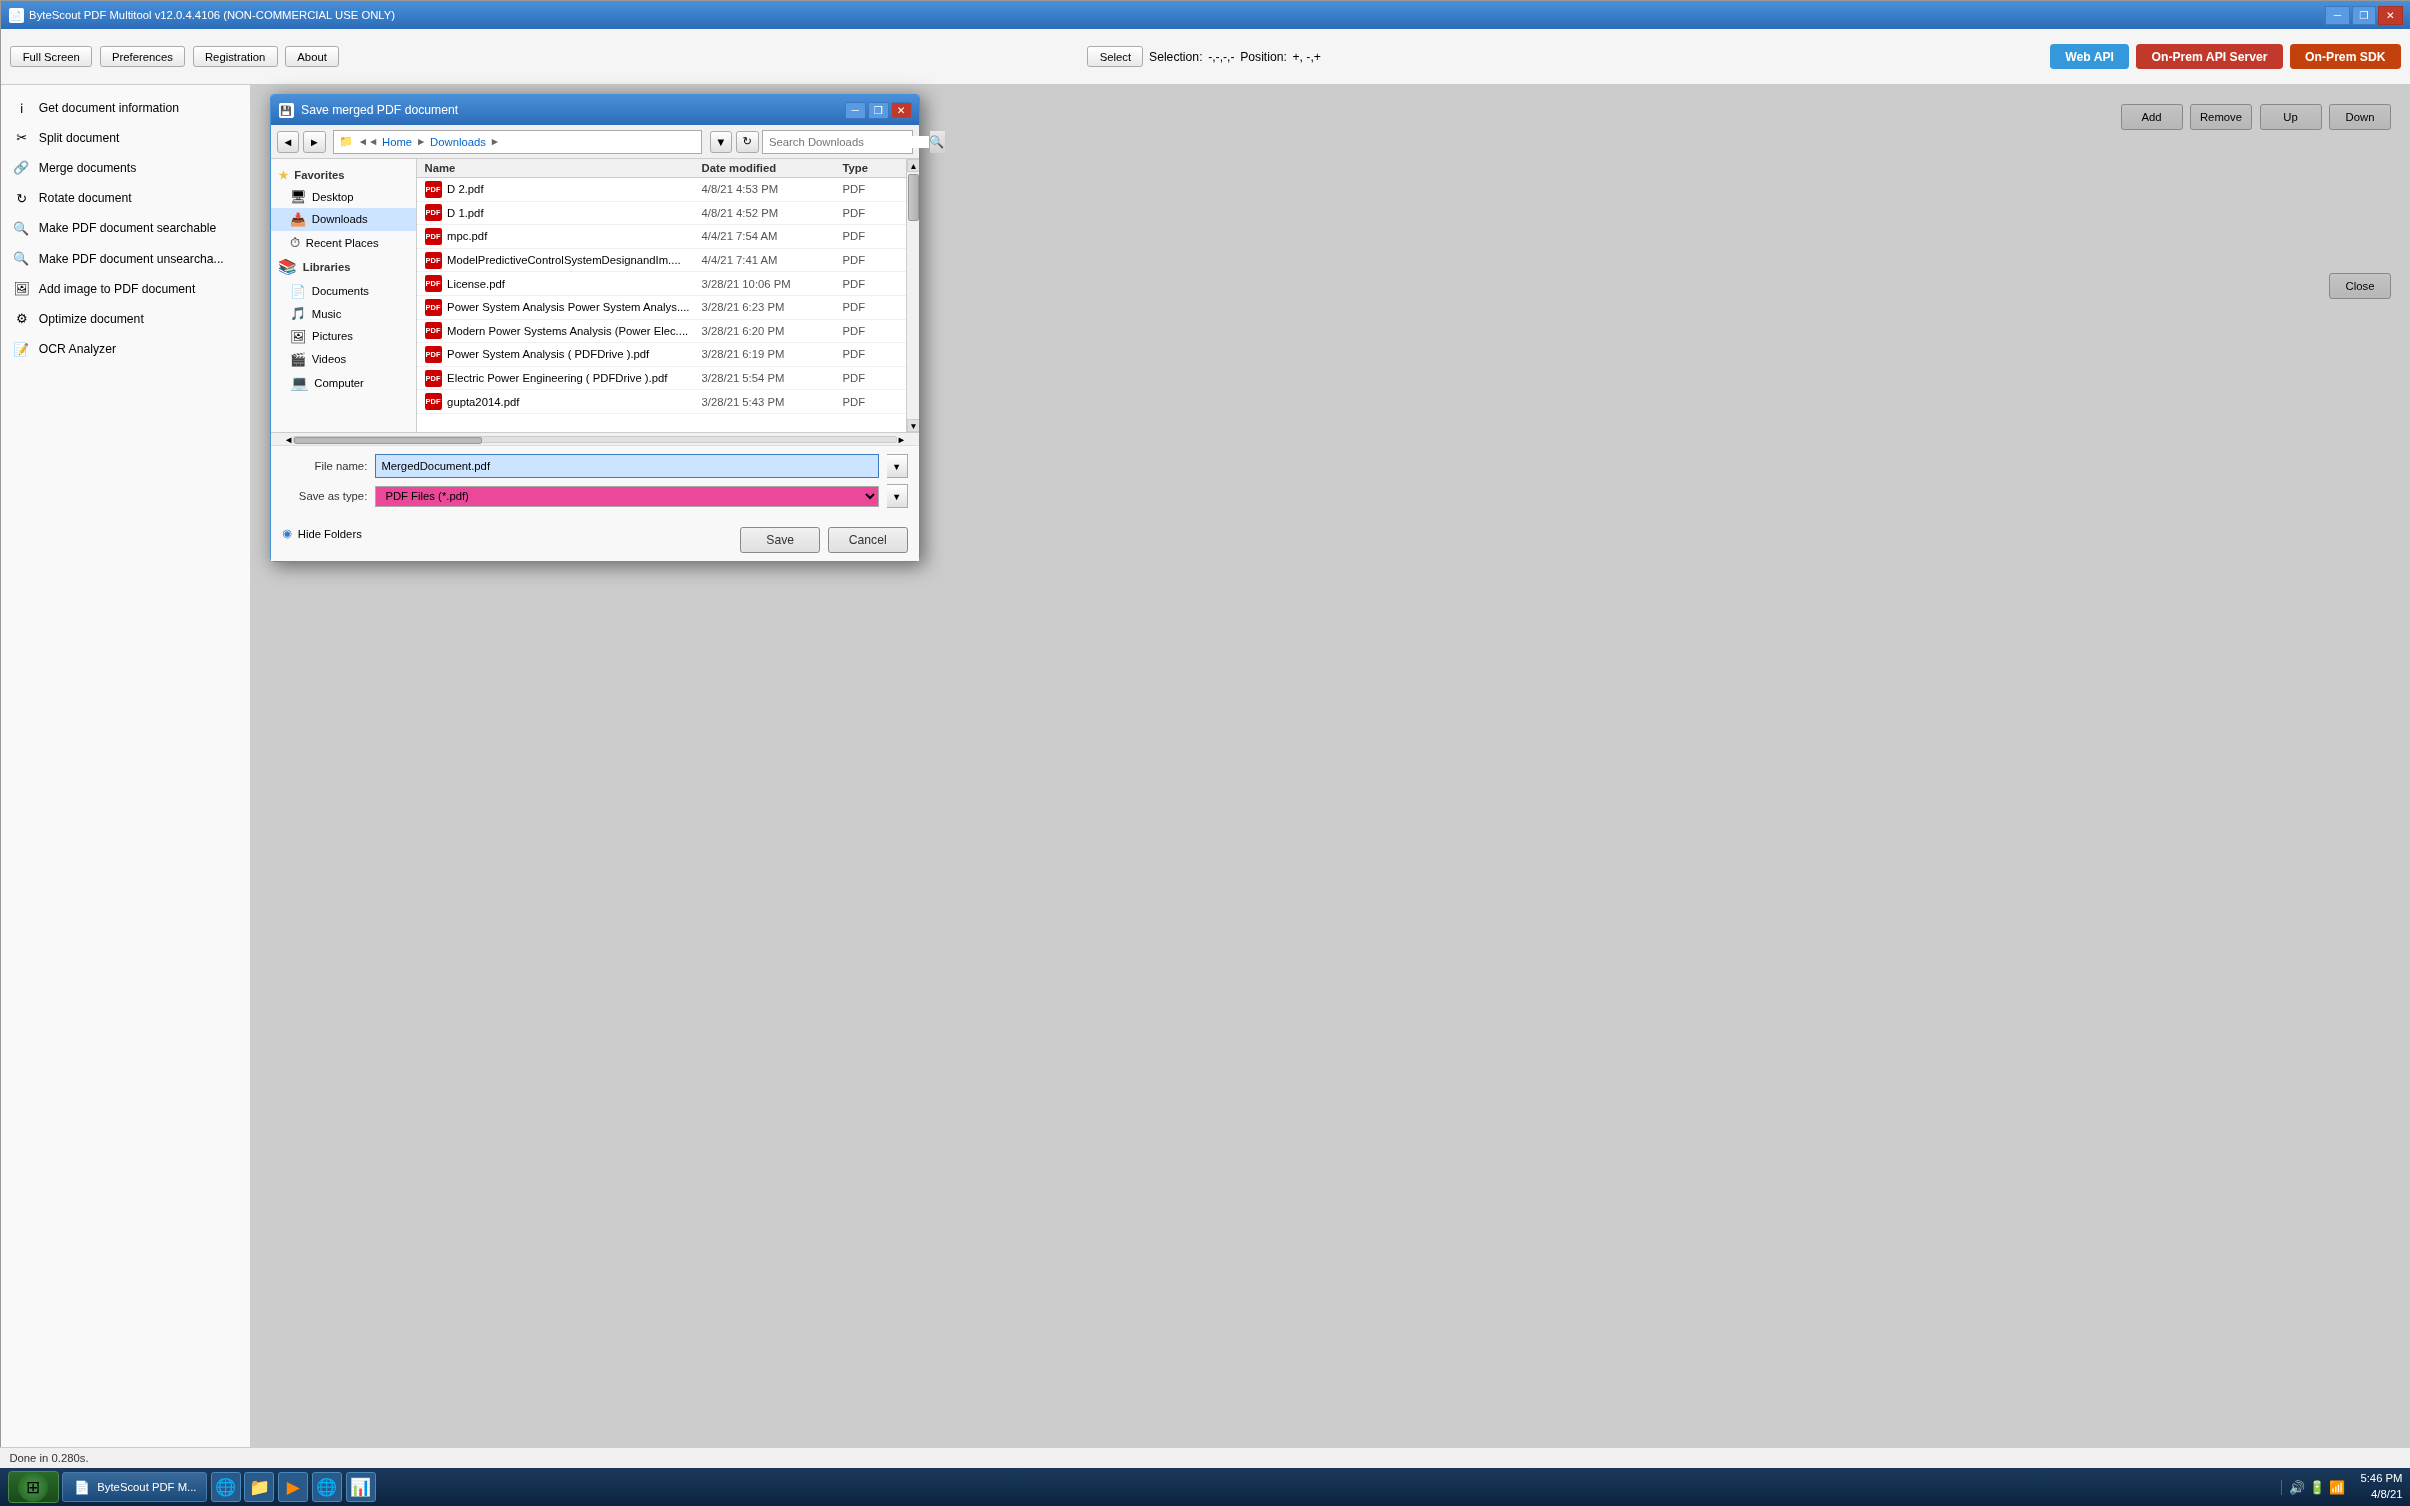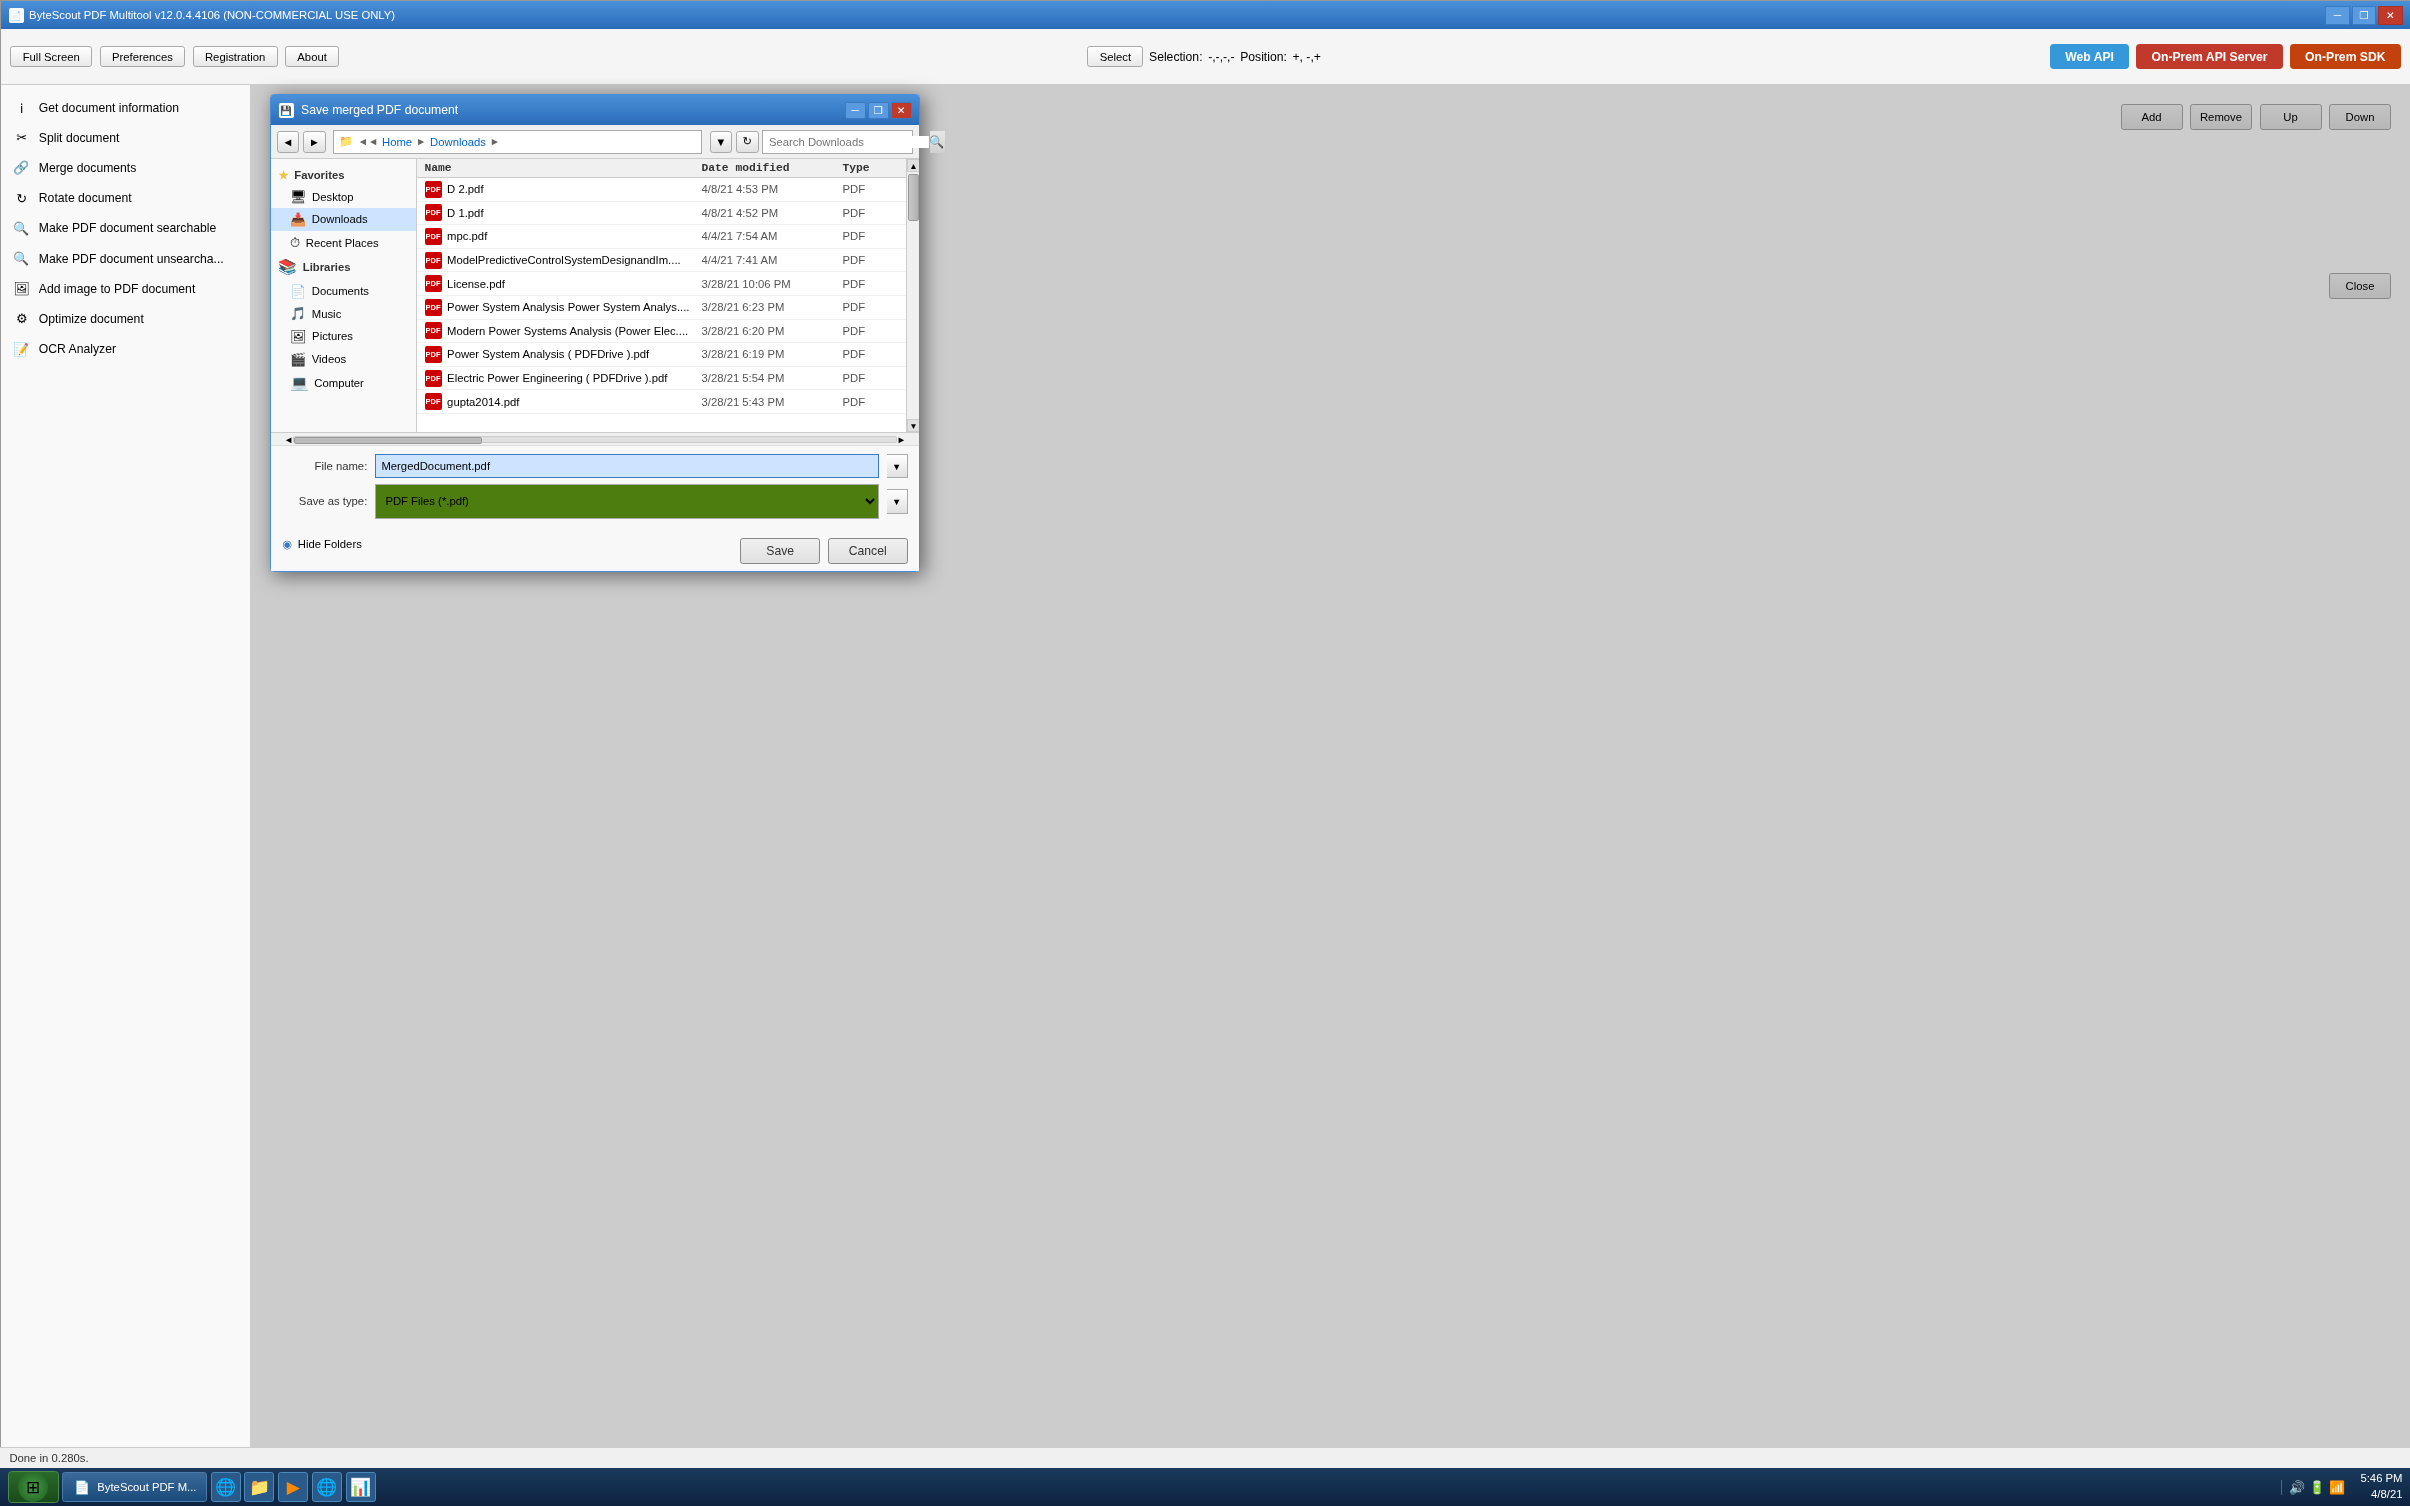--- a/index.html
+++ b/index.html
@@ -371,21 +371,20 @@
     .file-list-header {
       display: flex;
       background: #f0f0f0;
       border-bottom: 0.9px solid #ccc;
       padding: 2.8px 7.5px;
       font-size: 11.3px;
       font-weight: bold;
       color: #333;
       position: sticky;
       top: 0;
-      font-family: Liberation Mono, monospace;
     }
 
     .col-name { flex: 2; }
     .col-date { width: 141px; }
     .col-type { width: 56px; }
 
     .file-row {
       display: flex;
       align-items: center;
       padding: 2.8px 7.5px;
@@ -466,25 +465,25 @@
       border: 0.9px solid #3a7ac0;
       padding: 0 5.6px;
       font-size: 11.3px;
       background: #e8f0ff;
       color: #000;
       outline: none;
     }
 
     .form-select {
       flex: 1;
-      height: 35px;
+      height: 21px;
       border: 0.9px solid #aaa;
       padding: 0 5.6px;
       font-size: 11.3px;
-      background: #4d7c0f;
+      background: #ec4899;
       outline: none;
     }
 
     .dropdown-btn {
       width: 21px;
       height: 24.5px;
       background: linear-gradient(to bottom, #fff, #e0e0e0);
       border: 0.9px solid #aaa;
       border-left: none;
       display: flex;

